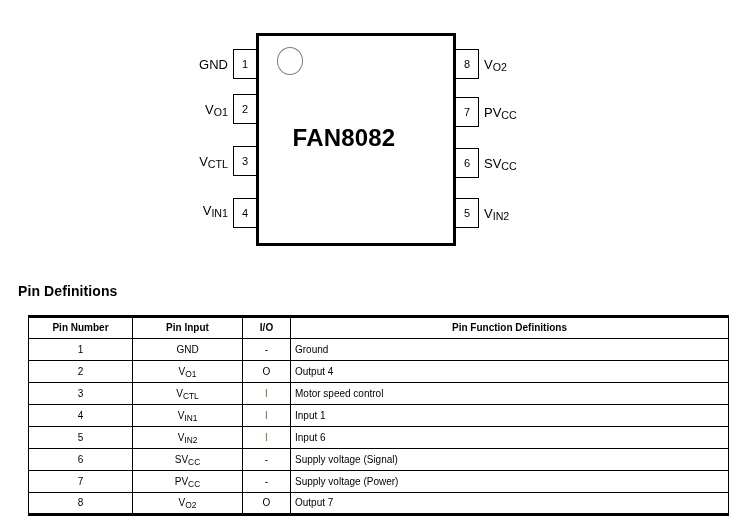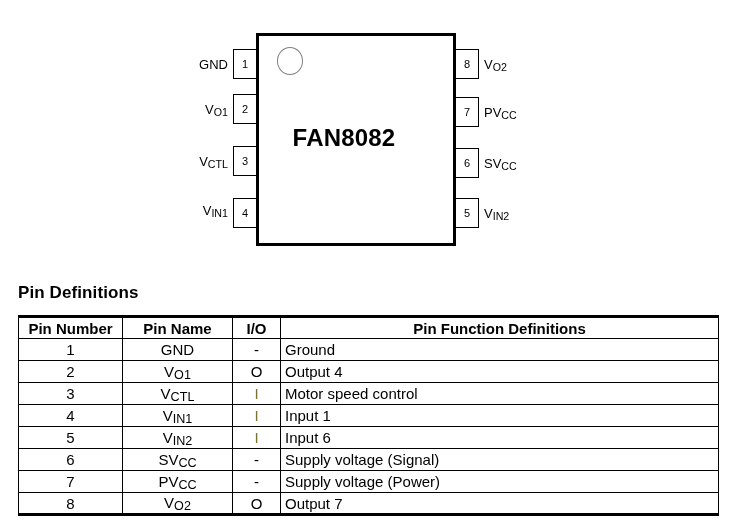--- a/index.html
+++ b/index.html
@@ -94,33 +94,33 @@
   }
   .pin-label .sm {
     font-size: 0.82em;
   }
 
   
   #section-heading {
     position: absolute;
     left: 18px;
     top: 283px;
-    font-size: 17px;
+    font-size: 14px;
     font-weight: bold;
     letter-spacing: 0.1px;
   }
 
   
   #pin-table {
     position: absolute;
-    left: 18px;
+    left: 28px;
     top: 315px;
     width: 700px;
     border-collapse: collapse;
-    font-size: 15px;
+    font-size: 10px;
     table-layout: fixed;
   }
   #pin-table td, #pin-table th {
     border: 1px solid #000000;
     height: 22px;
     padding: 0 4px;
     box-sizing: border-box;
     font-weight: normal;
     line-height: 1;
   }
@@ -211,21 +211,21 @@
   </div>
 
 </div>
 
 <div id="section-heading">Pin Definitions</div>
 
 <table id="pin-table">
   <thead>
     <tr>
       <th class="col-num">Pin Number</th>
-      <th class="col-name">Pin Name</th>
+      <th class="col-name">Pin Input</th>
       <th class="col-io">I/O</th>
       <th class="col-desc" style="text-align:center;">Pin Function Definitions</th>
     </tr>
   </thead>
   <tbody id="pin-table-body">
       <tr>
         <td class="col-num">1</td>
         <td class="col-name"><span>GND</span><sub class="sm"></sub><sub class="sm"></sub></td>
         <td class="col-io">-</td>
         <td class="col-desc">Ground</td>

